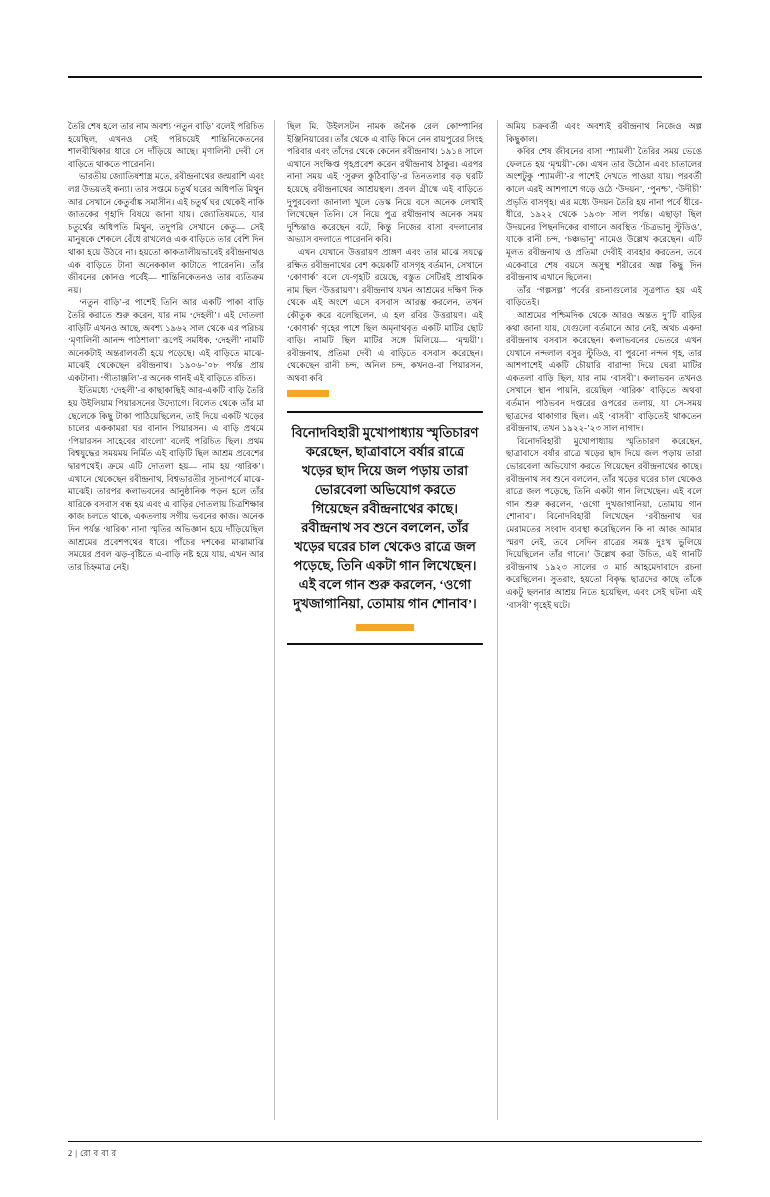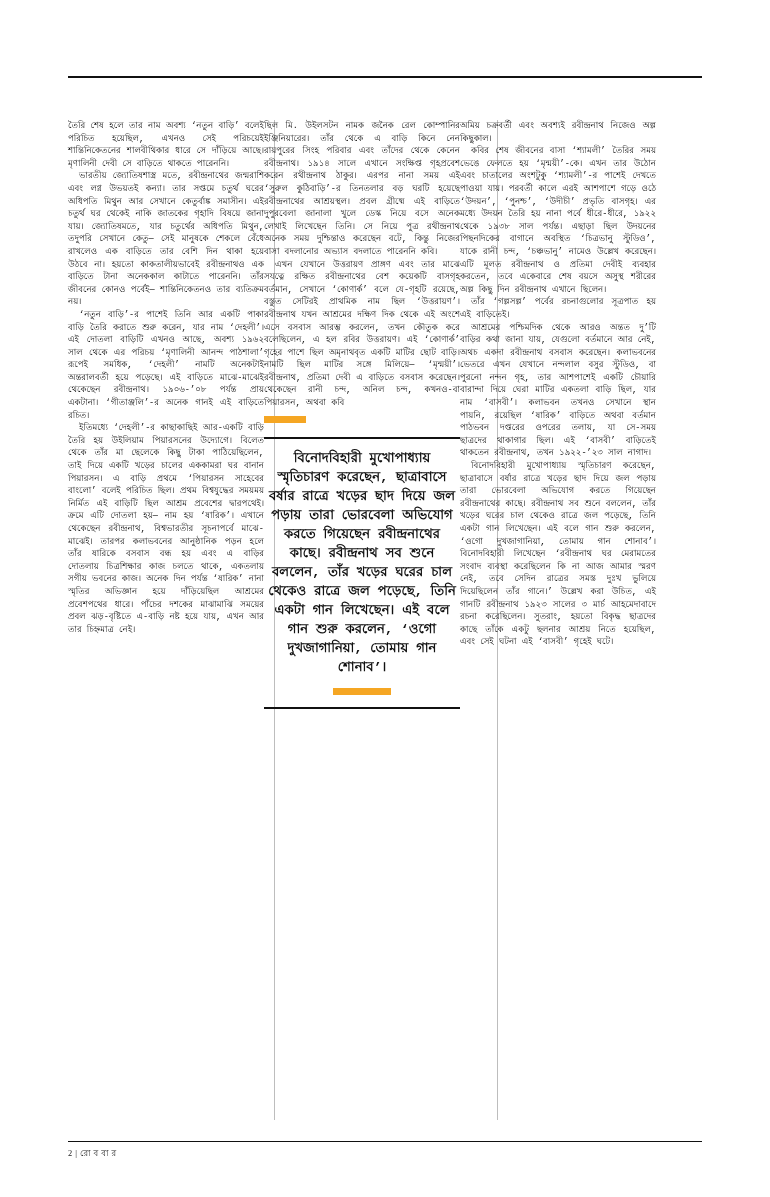--- a/index.html
+++ b/index.html
@@ -25,33 +25,32 @@
     gap:0;
   }
   .col{
     width:196px;
     position:relative;
     font-size:8.6px;
     line-height:12.6px;
     text-align:justify;
     color:#111;
   }
-  .col.c2{}
-  .col.c3{}
+  .col.c2{margin-left:23px;}
+  .col.c3{margin-left:23px;}
   .vrule{
     position:absolute;
     top:0;width:1px;background:#bdbdbd;height:1000px;
   }
   .vrule.v1{left:206px;}
   .vrule.v2{left:429px;}
   .col p{
     margin:0 0 0 0;
     text-indent:11px;
     hyphens:auto;
-    font-family:Liberation Mono, monospace;
   }
   .col p.noind{text-indent:0;}
   
   .pullquote{
     margin-top:14px;
     border-top:2px solid #111;
     border-bottom:2px solid #111;
     padding:10px 4px 12px 4px;
     text-align:center;
   }

